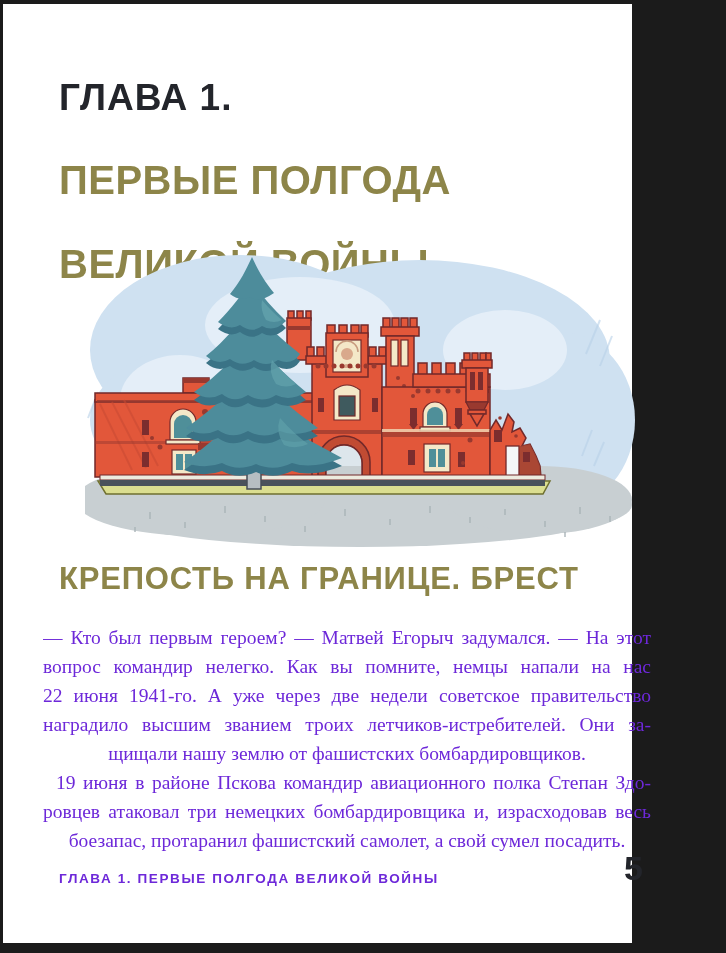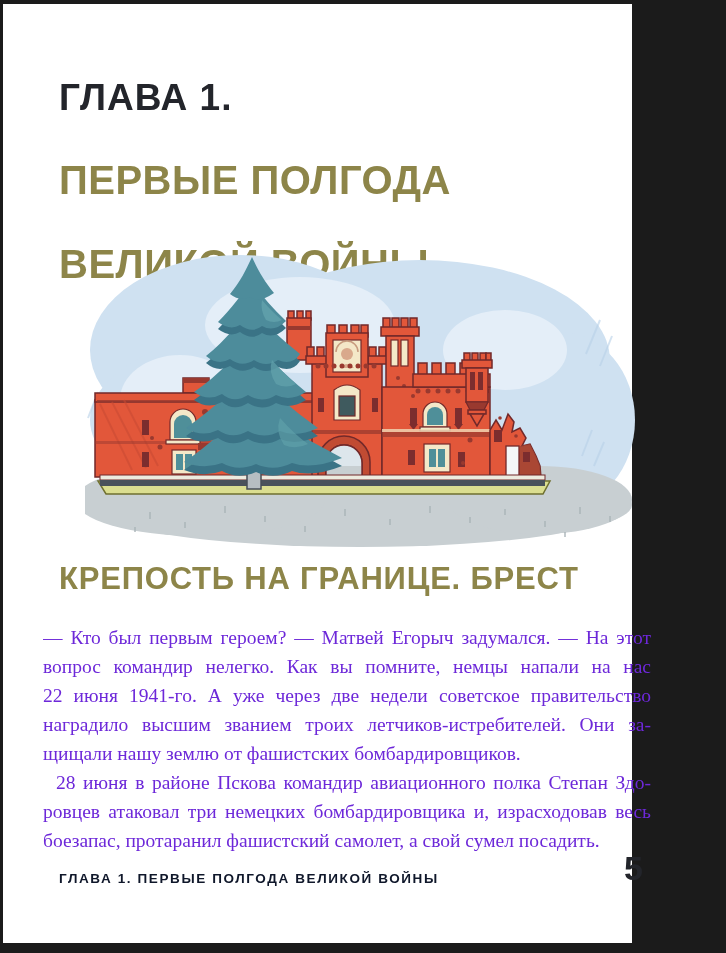--- a/index.html
+++ b/index.html
@@ -54,27 +54,27 @@
   }
   
   .bodytext{
     position:absolute;left:40px;top:619px;width:608px;
     font-family:"Liberation Serif",serif;
     font-size:19.5px;color:#6d28d9;
   }
   .para{margin:0;}
   .line{display:block;height:29px;line-height:29px;overflow:hidden;}
   .just{text-align:justify;text-align-last:justify;}
-  .last{text-align:left;}
+  .last{text-align:center;}
   .indent{padding-left:13px;}
   
   .running{
     position:absolute;left:56px;top:867px;
     font-size:13.5px;font-weight:700;letter-spacing:1.6px;
-    color:#0f172a;
+    color:#6d28d9;
   }
   .pagenum{
     position:absolute;left:621px;top:845px;
     font-size:34px;font-weight:700;color:#23252b;
   }
 </style>
 </head>
 <body>
 
 <div class="page">
@@ -317,21 +317,21 @@
 
   <div class="bodytext" id="body-text">
       <p class="para">
         <span class="line just">—  Кто был первым героем? — Матвей Егорыч задумался. — На этот</span>
         <span class="line just">вопрос командир нелегко. Как вы помните, немцы напали на нас</span>
         <span class="line just">22 июня 1941-го. А уже через две недели советское правительство</span>
         <span class="line just">наградило высшим званием троих летчиков-истребителей. Они за-</span>
         <span class="line last">щищали нашу землю от фашистских бомбардировщиков.</span>
       </p>
       <p class="para">
-        <span class="line just indent">28 июня в районе Пскова командир авиационного полка Степан Здо-</span>
+        <span class="line just indent">19 июня в районе Пскова командир авиационного полка Степан Здо-</span>
         <span class="line just">ровцев атаковал три немецких бомбардировщика и, израсходовав весь</span>
         <span class="line last">боезапас, протаранил фашистский самолет, а свой сумел посадить.</span>
       </p>
     </div>
 
   <footer>
     <div class="running">ГЛАВА 1. ПЕРВЫЕ ПОЛГОДА ВЕЛИКОЙ ВОЙНЫ</div>
     <div class="pagenum">5</div>
   </footer>
 

